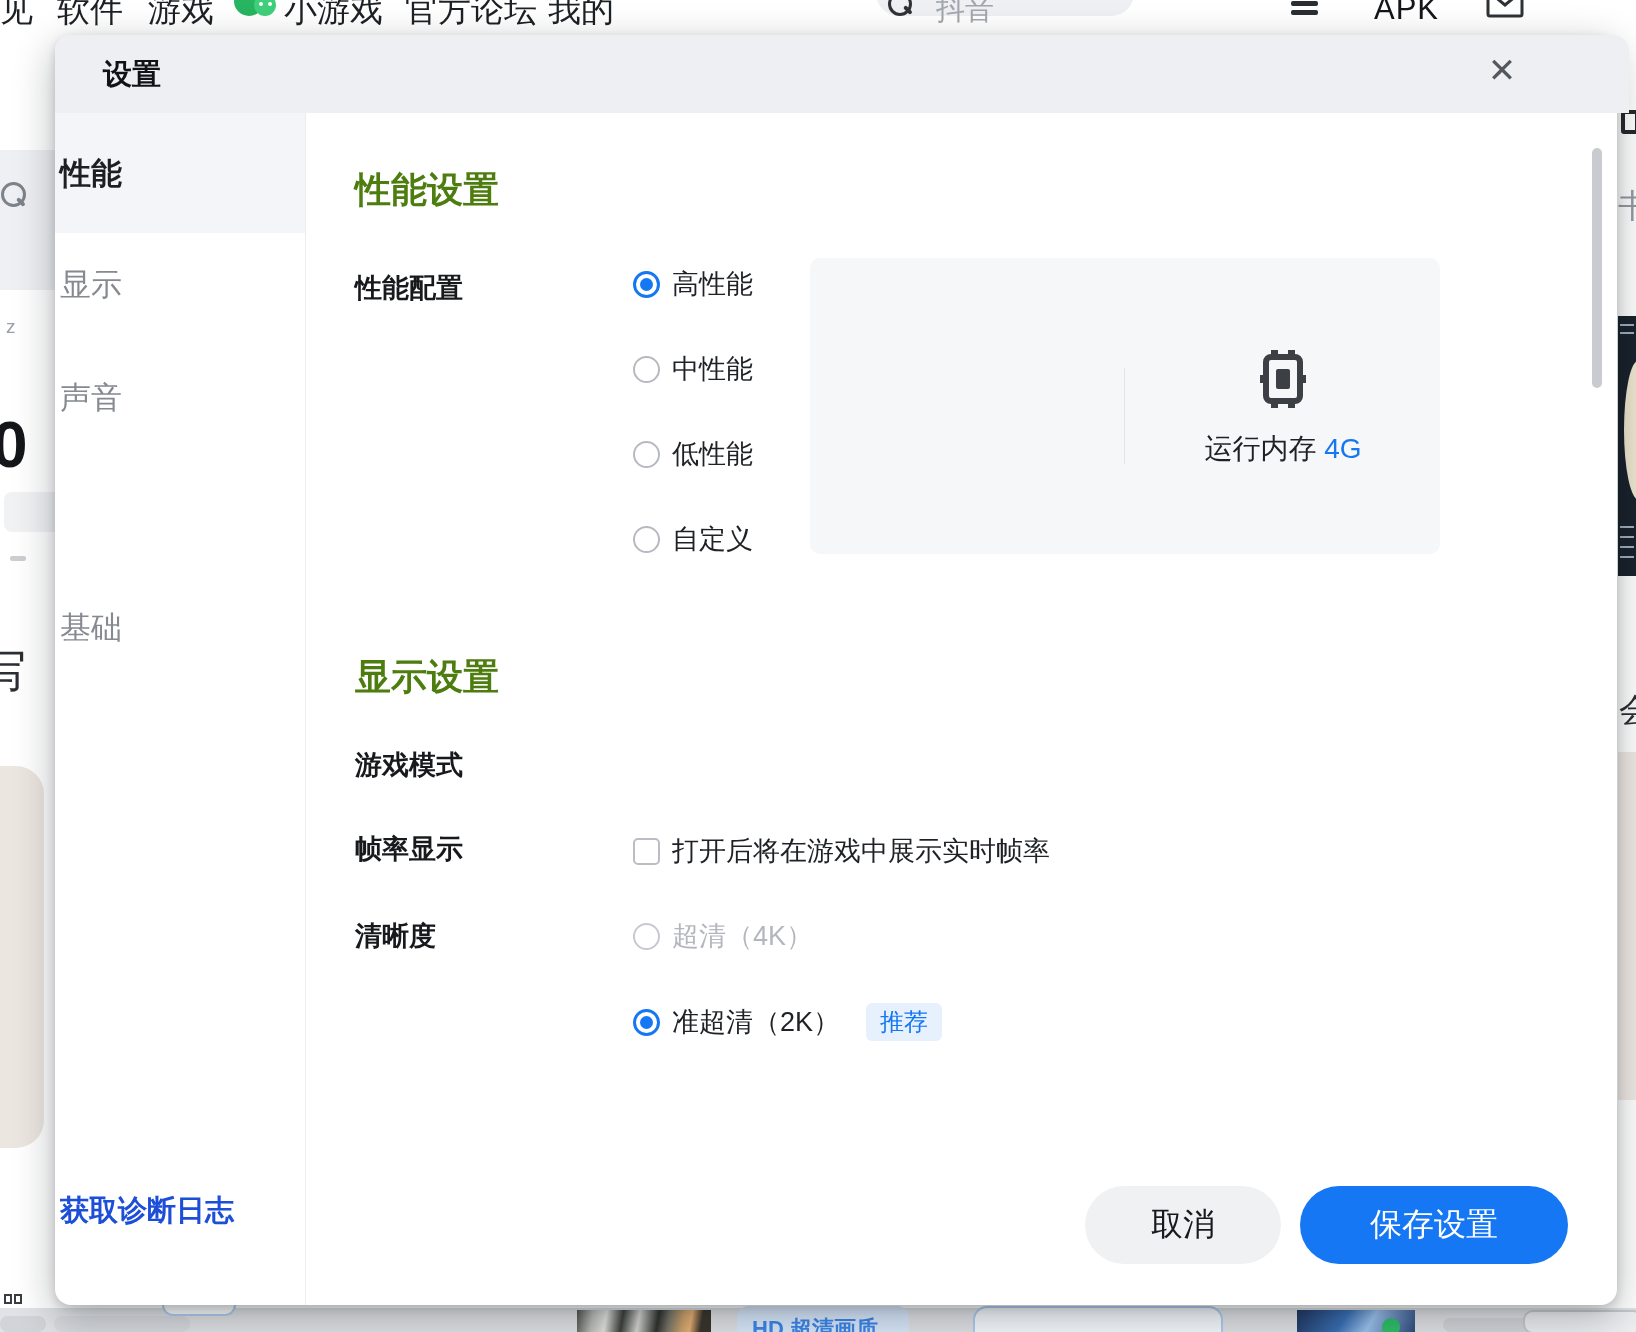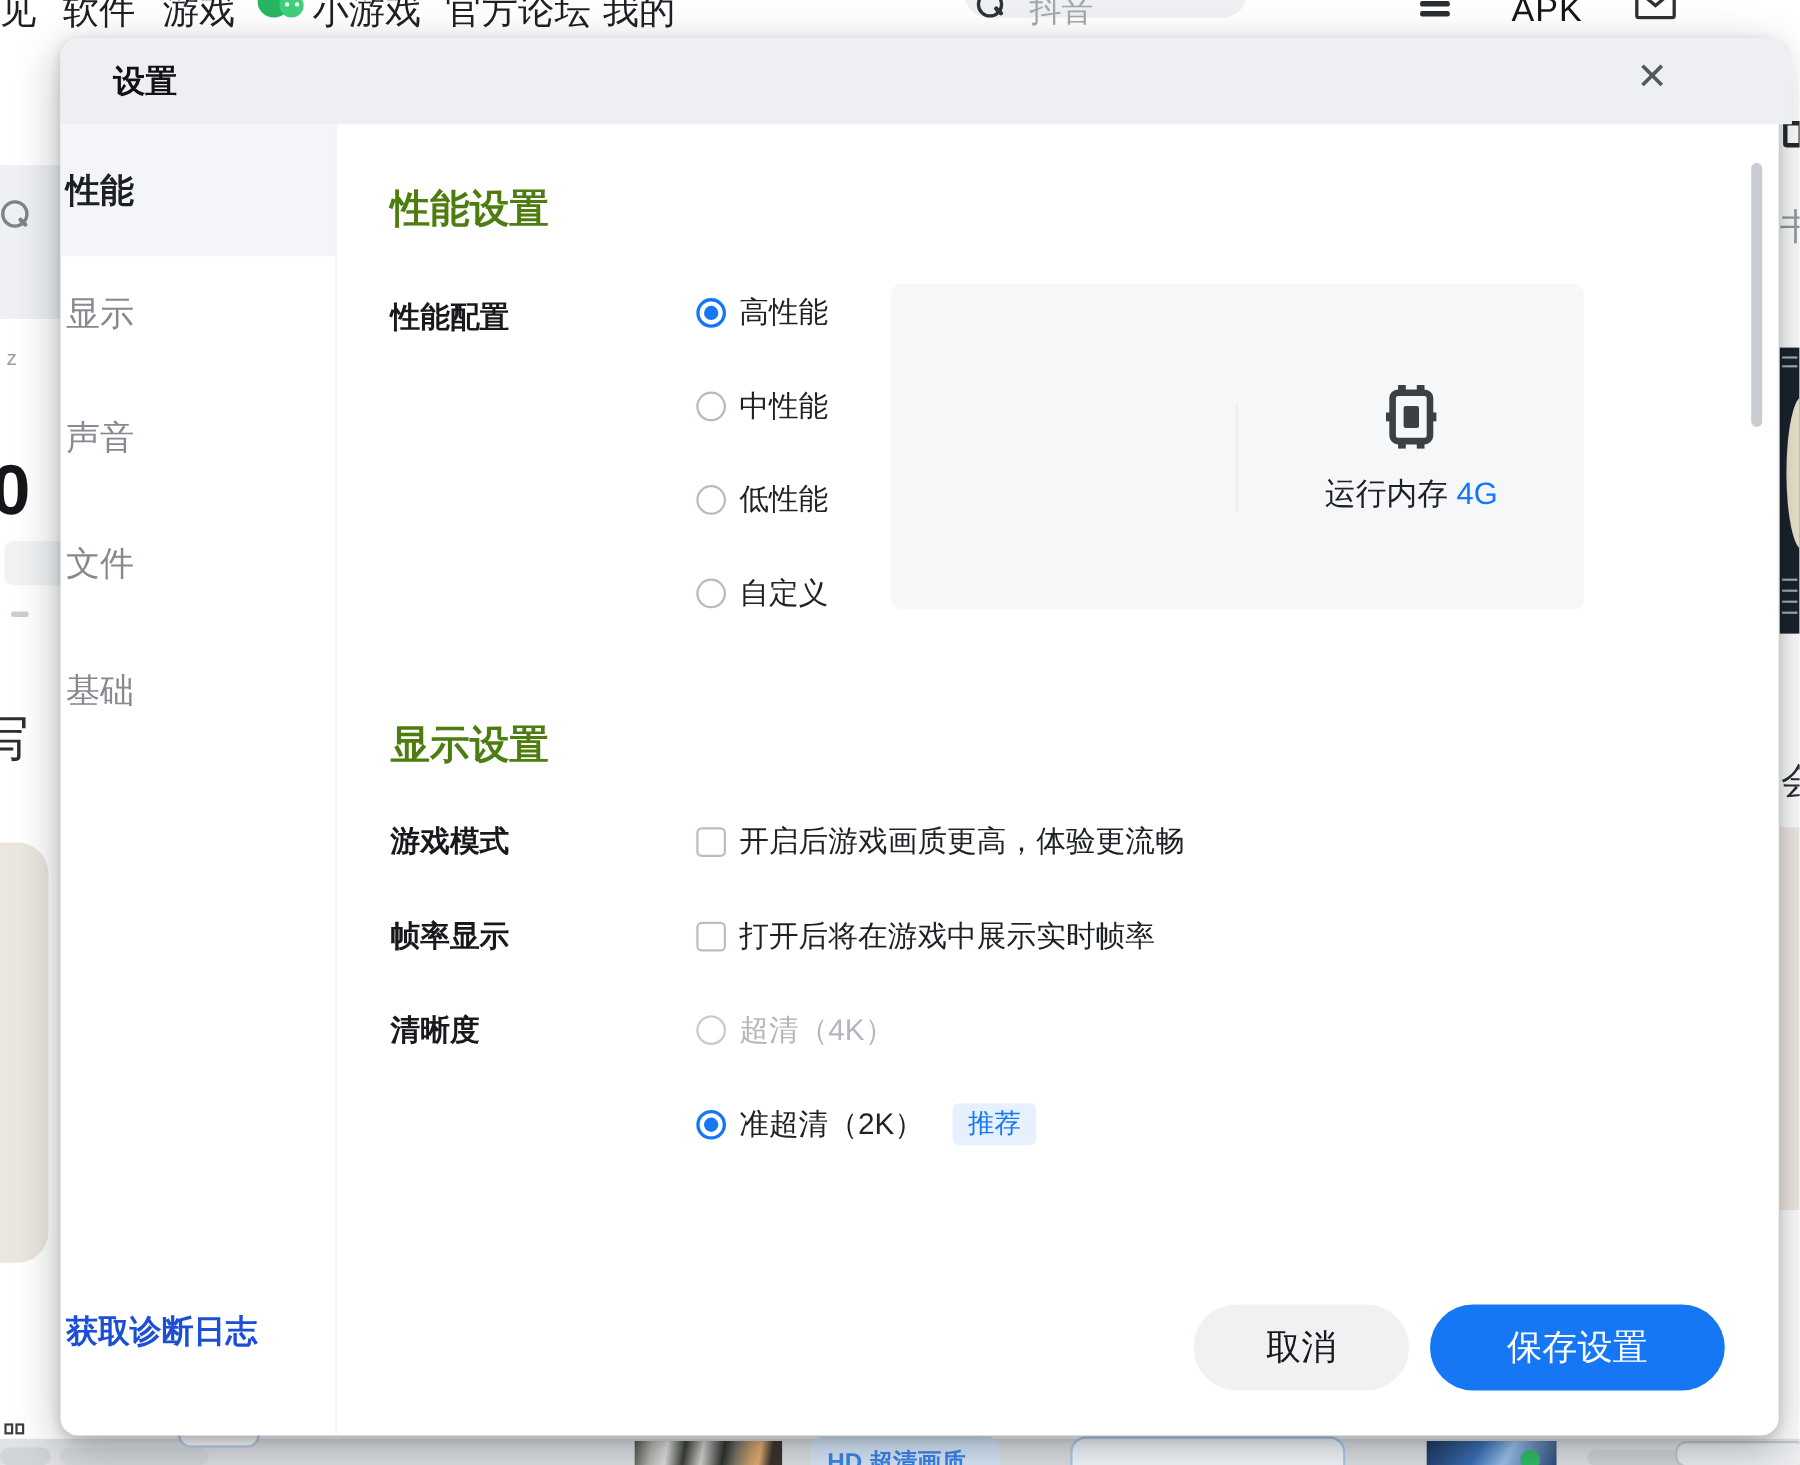--- a/index.html
+++ b/index.html
@@ -141,21 +141,20 @@
     <div class="dheader">
       <span class="dtitle">设置</span>
     </div>
     <div class="dclose">✕</div>
 
     <div class="sideband"></div>
     <div class="sdivider"></div>
     <div class="sitem active" style="top:119px;">性能</div>
     <div class="sitem" style="top:230px;">显示</div>
     <div class="sitem" style="top:343px;">声音</div>
-    <div class="sitem" style="top:458px;">文件</div>
     <div class="sitem" style="top:573px;">基础</div>
     <div class="slink">获取诊断日志</div>
 
     <div class="h1" style="top:133px;">性能设置</div>
     <div class="rowlabel" style="top:236px;">性能配置</div>
 
     <div class="optrow" style="top:232px;">
       <span class="radio sel">
           <span class="dot"></span>
         </span>
@@ -187,26 +186,22 @@
           <rect x="6" y="7" width="34" height="44" rx="5" fill="none" stroke="#3c4045" stroke-width="6"></rect>
           <rect x="16" y="19" width="14" height="20" rx="2" fill="#3c4045"></rect>
         </svg>
         <div class="hwlabel"><span>运行内存</span> <span class="hwval">4G</span></div>
       </div>
     </div>
 
     <div class="h1" style="top:620px;">显示设置</div>
 
     <div class="rowlabel" style="top:713px;">游戏模式</div>
-    <div class="optrow" style="top:713px;">
-      <span class="checkbox"></span>
-      <span class="opttext">开启后游戏画质更高，体验更流畅</span>
-    </div>
-
-    <div class="rowlabel" style="top:799px;">帧率显示</div>
+
+    <div class="rowlabel" style="top:799px;font-family:Liberation Mono, monospace;">帧率显示</div>
     <div class="optrow" style="top:799px;">
       <span class="checkbox"></span>
       <span class="opttext">打开后将在游戏中展示实时帧率</span>
     </div>
 
     <div class="rowlabel" style="top:884px;">清晰度</div>
     <div class="optrow" style="top:884px;">
       <span class="radio dis"></span>
       <span class="opttext dis-text">超清（4K）</span>
     </div>

